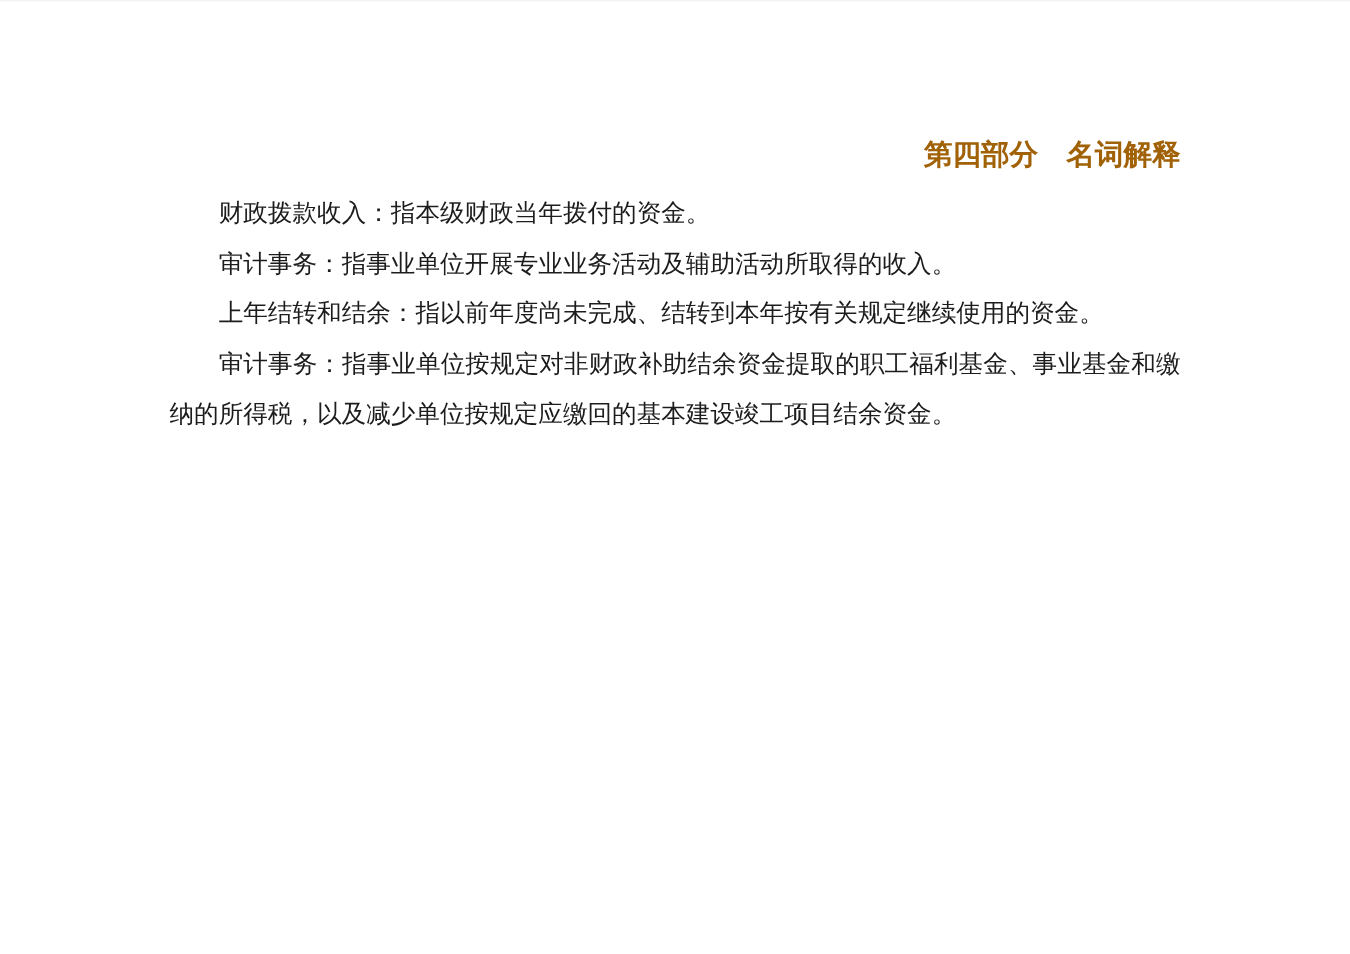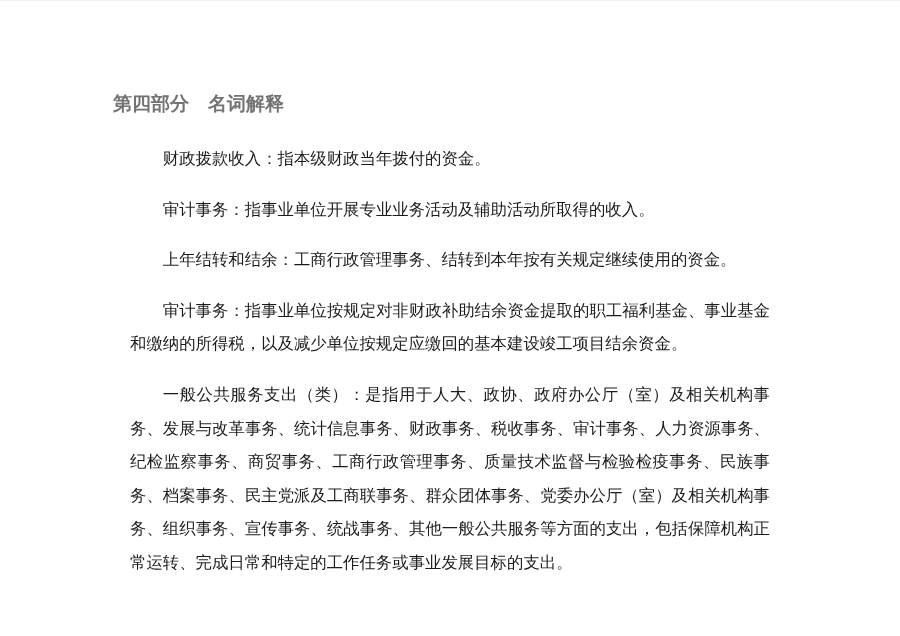--- a/index.html
+++ b/index.html
@@ -22,47 +22,46 @@
     overflow: hidden;
     box-sizing: border-box;
     border-top: 1px solid #f1f3f5;
   }
   .doc-title {
     position: absolute;
     top: 89px;
     left: 113px;
     width: 674px;
     margin: 0;
-    text-align: left;
+    text-align: right;
     font-size: 19px;
     line-height: 27px;
     font-weight: 700;
-    color: #737373;
+    color: #a16207;
   }
   .doc-body {
     position: absolute;
     top: 124px;
     left: 113px;
     width: 674px;
     font-size: 16.4px;
     line-height: 33.6px;
     text-align: justify;
   }
   .doc-body p {
-    margin: 17px;
+    margin: 0;
     padding: 0;
     text-indent: 2em;
   }
 </style>
 </head>
 <body>
 
 <div class="page">
   <h1 class="doc-title">第四部分　名词解释</h1>
 
   <div class="doc-body">
     <p>财政拨款收入：指本级财政当年拨付的资金。</p>
     <p>审计事务：指事业单位开展专业业务活动及辅助活动所取得的收入。</p>
-    <p>上年结转和结余：工商行政管理事务、结转到本年按有关规定继续使用的资金。</p>
+    <p>上年结转和结余：指以前年度尚未完成、结转到本年按有关规定继续使用的资金。</p>
     <p>审计事务：指事业单位按规定对非财政补助结余资金提取的职工福利基金、事业基金和缴纳的所得税，以及减少单位按规定应缴回的基本建设竣工项目结余资金。</p>
-    <p>一般公共服务支出（类）：是指用于人大、政协、政府办公厅（室）及相关机构事务、发展与改革事务、统计信息事务、财政事务、税收事务、审计事务、人力资源事务、纪检监察事务、商贸事务、工商行政管理事务、质量技术监督与检验检疫事务、民族事务、档案事务、民主党派及工商联事务、群众团体事务、党委办公厅（室）及相关机构事务、组织事务、宣传事务、统战事务、其他一般公共服务等方面的支出，包括保障机构正常运转、完成日常和特定的工作任务或事业发展目标的支出。</p>
   </div>
 </div>
 
 </body></html>

